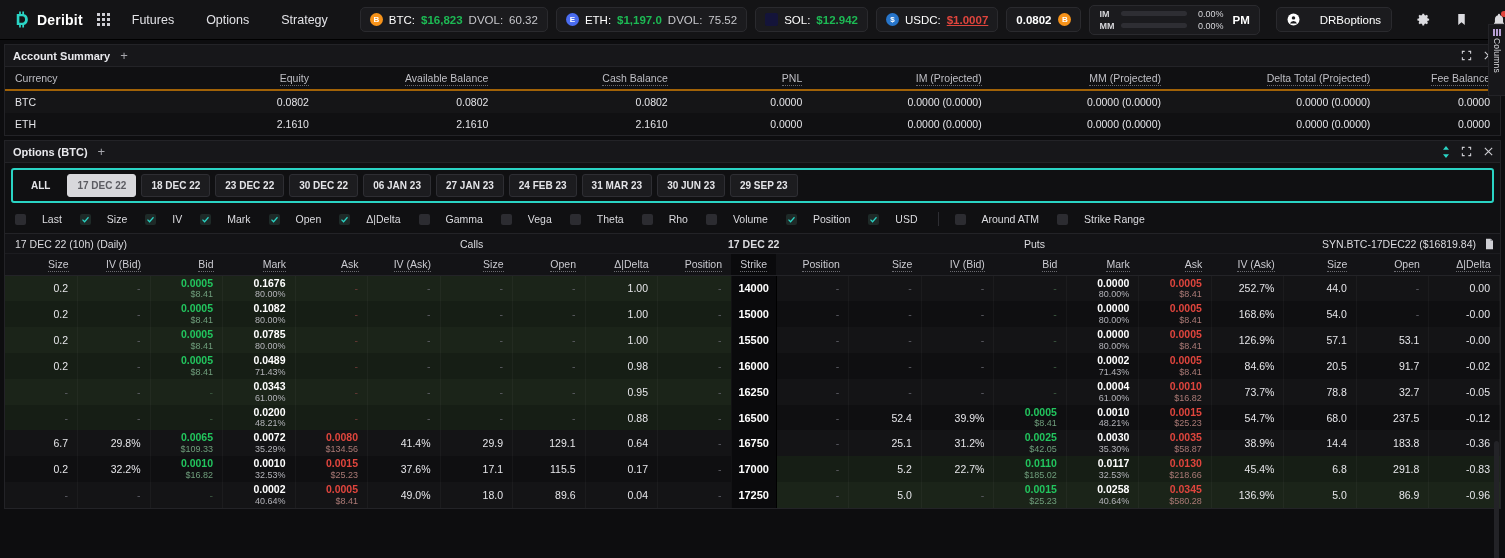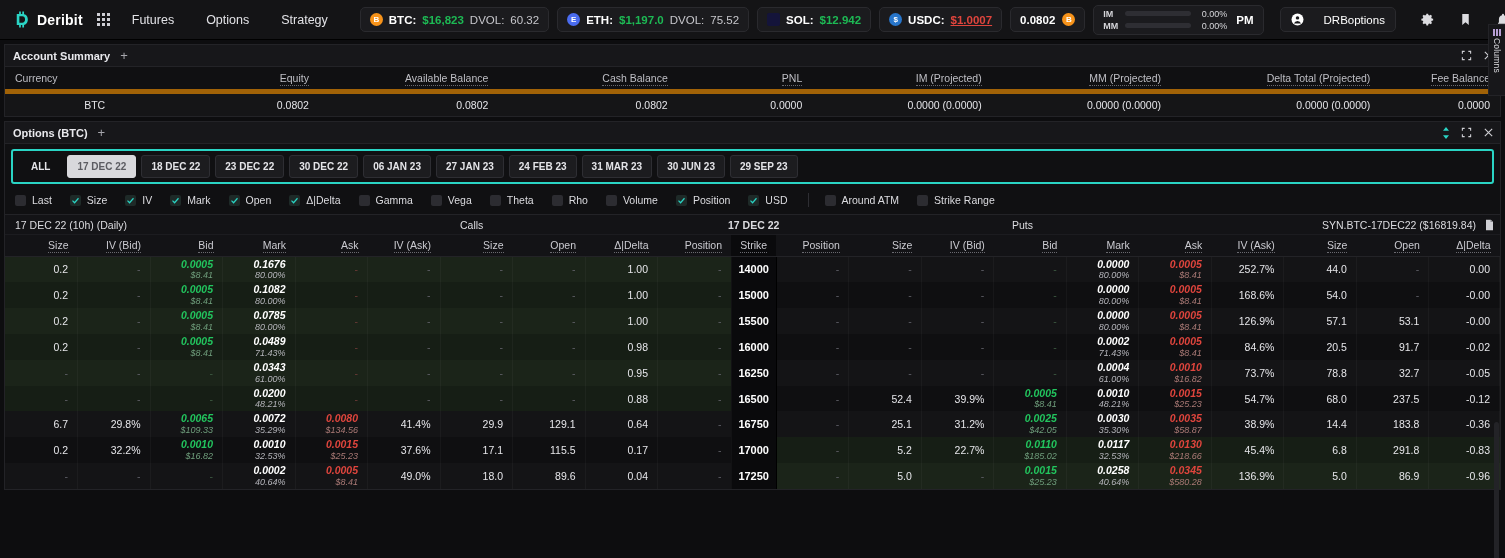--- a/index.html
+++ b/index.html
@@ -33,21 +33,21 @@
     display: flex; align-items: center; gap: 6px;
     background: #1b1b1e; border: 1px solid #2a2a2e; border-radius: 5px;
     padding: 5px 9px; font-size: 11.5px; white-space: nowrap;
   }
   .coin { width: 13px; height: 13px; border-radius: 50%; display: inline-block; flex: none;
           font-size: 8px; line-height: 13px; text-align: center; color: #fff; font-weight: bold; }
   .coin.btc { background: #f7931a; }
   .coin.eth { background: #4a6cf0; }
   .coin.sol { background: #14143a; border-radius: 2px; }
   .coin.usdc { background: #2775ca; }
-  .tk-sym { font-weight: bold; color: #fff; }
+  .tk-sym { font-weight: normal; color: #fff; }
   .tk-price.up { color: #1db954; font-weight: bold; }
   .tk-price.down { color: #e0453d; font-weight: bold; text-decoration: underline; }
   .tk-dvol { color: #c7c7cc; }
 
   .balance-box { display:flex; align-items:center; gap:7px; background:#1b1b1e; border:1px solid #2a2a2e;
                  border-radius:5px; padding:5px 9px; font-size:11.5px; font-weight:bold; color:#fff; }
 
   .margin-box { display:flex; align-items:center; gap:9px; background:#1b1b1e; border:1px solid #2a2a2e;
                 border-radius:5px; padding:3px 9px; }
   .margin-rows { display:flex; flex-direction:column; gap:2px; }
@@ -73,30 +73,30 @@
   .panel-title { font-size: 11px; font-weight: bold; color: #e9e9ed; }
   .panel-plus { font-size: 13px; color: #a6a6ac; margin-left: 10px; cursor: pointer; line-height: 1; }
   .panel-ctrls { margin-left: auto; display: flex; align-items: center; gap: 11px; }
   .pc { cursor: pointer; color: #cfcfd4; display:flex; align-items:center; }
 
   
   table { border-collapse: collapse; width: 100%; table-layout: fixed; }
   #acct-table th {
     font-size: 10.5px; font-weight: normal; color: #bfbfc5;
     text-align: right; padding: 5px 10px 5px 4px; height: 22px;
-    border-bottom: 5px solid #a16207; background: #101012;
+    border-bottom: 2px solid #a16207; background: #101012;
   }
   #acct-table th span { border-bottom: 1px dotted #6a6a70; padding-bottom: 1px; cursor: pointer; }
   #acct-table th.lft { text-align: left; padding-left: 10px; }
   #acct-table th.lft span { border-bottom: none; }
   #acct-table td {
     font-size: 10.5px; color: #e4e4e8; text-align: right;
     padding: 5px 10px 5px 4px; height: 20px;
   }
-  #acct-table td.lft { text-align: center; padding-left: 10px; }
+  #acct-table td.lft { text-align: left; padding-left: 10px; }
   #acct-table tbody tr:nth-child(odd) { background: #151517; }
   #acct-table tbody tr:nth-child(even) { background: #101012; }
 
   .cols-tab {
     position: absolute; right: 0; top: 24px; width: 17px; height: 72px;
     background: #17171a; border: 1px solid #232327; border-right: none;
     display: flex; flex-direction: column; align-items: center; justify-content: flex-start;
     padding-top: 4px; gap: 2px; cursor: pointer; z-index: 5;
   }
   .cols-tab .bars { display:flex; gap:1px; }
@@ -114,21 +114,21 @@
   }
   .exp-btn {
     font-size: 10px; font-weight: bold; color: #e4e4e8;
     background: #1c1c1f; border: 1px solid #2e2e33; border-radius: 3px;
     padding: 5px 9px; cursor: pointer; white-space: nowrap;
   }
   .exp-btn.all { background: transparent; border-color: transparent; padding: 5px 11px; }
   .exp-btn.active { background: #d8d8dc; color: #5c5c62; border-color: #d8d8dc; }
 
   .cb-row { display: flex; align-items: center; padding: 4px 8px 7px 10px; gap: 0; }
-  .cb { display: flex; align-items: center; gap: 6px; margin-right: 18px; cursor: pointer; }
+  .cb { display: flex; align-items: center; gap: 16px; margin-right: 18px; cursor: pointer; }
   .cb .box {
     width: 11px; height: 11px; border-radius: 2px; background: #2c2c31;
     display: flex; align-items: center; justify-content: center; flex: none;
   }
   .cb.on .box { background: #1e2a28; }
   .cb .box svg { display: none; }
   .cb.on .box svg { display: block; }
   .cb-label { font-size: 10.5px; color: #dcdce0; white-space: nowrap; }
   .cb-sep { width: 1px; height: 14px; background: #2e2e33; margin: 0 16px 0 2px; }
 
@@ -153,21 +153,21 @@
   #chain td {
     font-size: 10.5px; color: #e6e6ea; text-align: right;
     padding: 2px 9px 2px 2px; height: 25.5px; vertical-align: middle;
     border-right: 1px solid rgba(255,255,255,0.035);
   }
   #chain td.strike-col {
     text-align: center; font-weight: bold; color: #fff;
     background: #0a0a0c !important; padding: 2px; font-size: 11px;
     border-left: 1px solid #000; border-right: 1px solid #000;
   }
-  .two-line { line-height: 1.12; font-style: italic; }
+  .two-line { line-height: 1.12; }
   .l1 { display: block; font-weight: bold; font-size: 10.5px; }
   .l2 { display: block; font-size: 9px; color: #b4b4ba; font-weight: normal; }
   .bidc .l1 { color: #22c55e; } .bidc .l2 { color: #6f9e7c; }
   .askc .l1 { color: #e0453d; } .askc .l2 { color: #ab7a76; }
   .markc .l1 { color: #ffffff; }
   .dash { color: #5e5e66; }
   .dash.g { color: #3d5a42; }
   .dash.r { color: #6b3a36; }
 
   
@@ -341,20 +341,31 @@
           <td class="lft">BTC</td>
           <td>0.0802</td>
           <td>0.0802</td>
           <td>0.0802</td>
           <td>0.0000</td>
           <td>0.0000 (0.0000)</td>
           <td>0.0000 (0.0000)</td>
           <td>0.0000 (0.0000)</td>
           <td>0.0000</td>
         </tr>
+        <tr>
+          <td class="lft">ETH</td>
+          <td>2.1610</td>
+          <td>2.1610</td>
+          <td>2.1610</td>
+          <td>0.0000</td>
+          <td>0.0000 (0.0000)</td>
+          <td>0.0000 (0.0000)</td>
+          <td>0.0000 (0.0000)</td>
+          <td>0.0000</td>
+        </tr>
       </tbody>
   </table>
 
   <div class="cols-tab">
     <span class="bars">
         <i></i>
         <i></i>
         <i></i>
       </span>
     <span class="vtext">Columns</span>
@@ -492,21 +503,21 @@
       </div>
     </div>
 
   <div class="chain-bar">
     <div class="cb-left">
       <span class="cb-abs" style="left:10px;">17 DEC 22 (10h) (Daily)</span>
       <span class="cb-abs" style="left:455px;">Calls</span>
     </div>
     <div class="cb-right">
       <span class="cb-abs" style="left:0px; font-weight:bold;">17 DEC 22</span>
-      <span class="cb-abs" style="left:284px;">Puts</span>
+      <span class="cb-abs" style="left:296px;">Puts</span>
       <span class="cb-abs" style="right:24px;">SYN.BTC-17DEC22 ($16819.84)</span>
       <span class="cb-abs" style="right:6px; display:flex; align-items:center;">
         <svg width="9" height="11" viewBox="0 0 18 22" fill="#cfcfd4">
             <path d="M2 0h9l5 5v17H2z"></path>
             <path d="M11 0v5h5" fill="#8a8a90"></path>
           </svg>
       </span>
     </div>
   </div>
 

